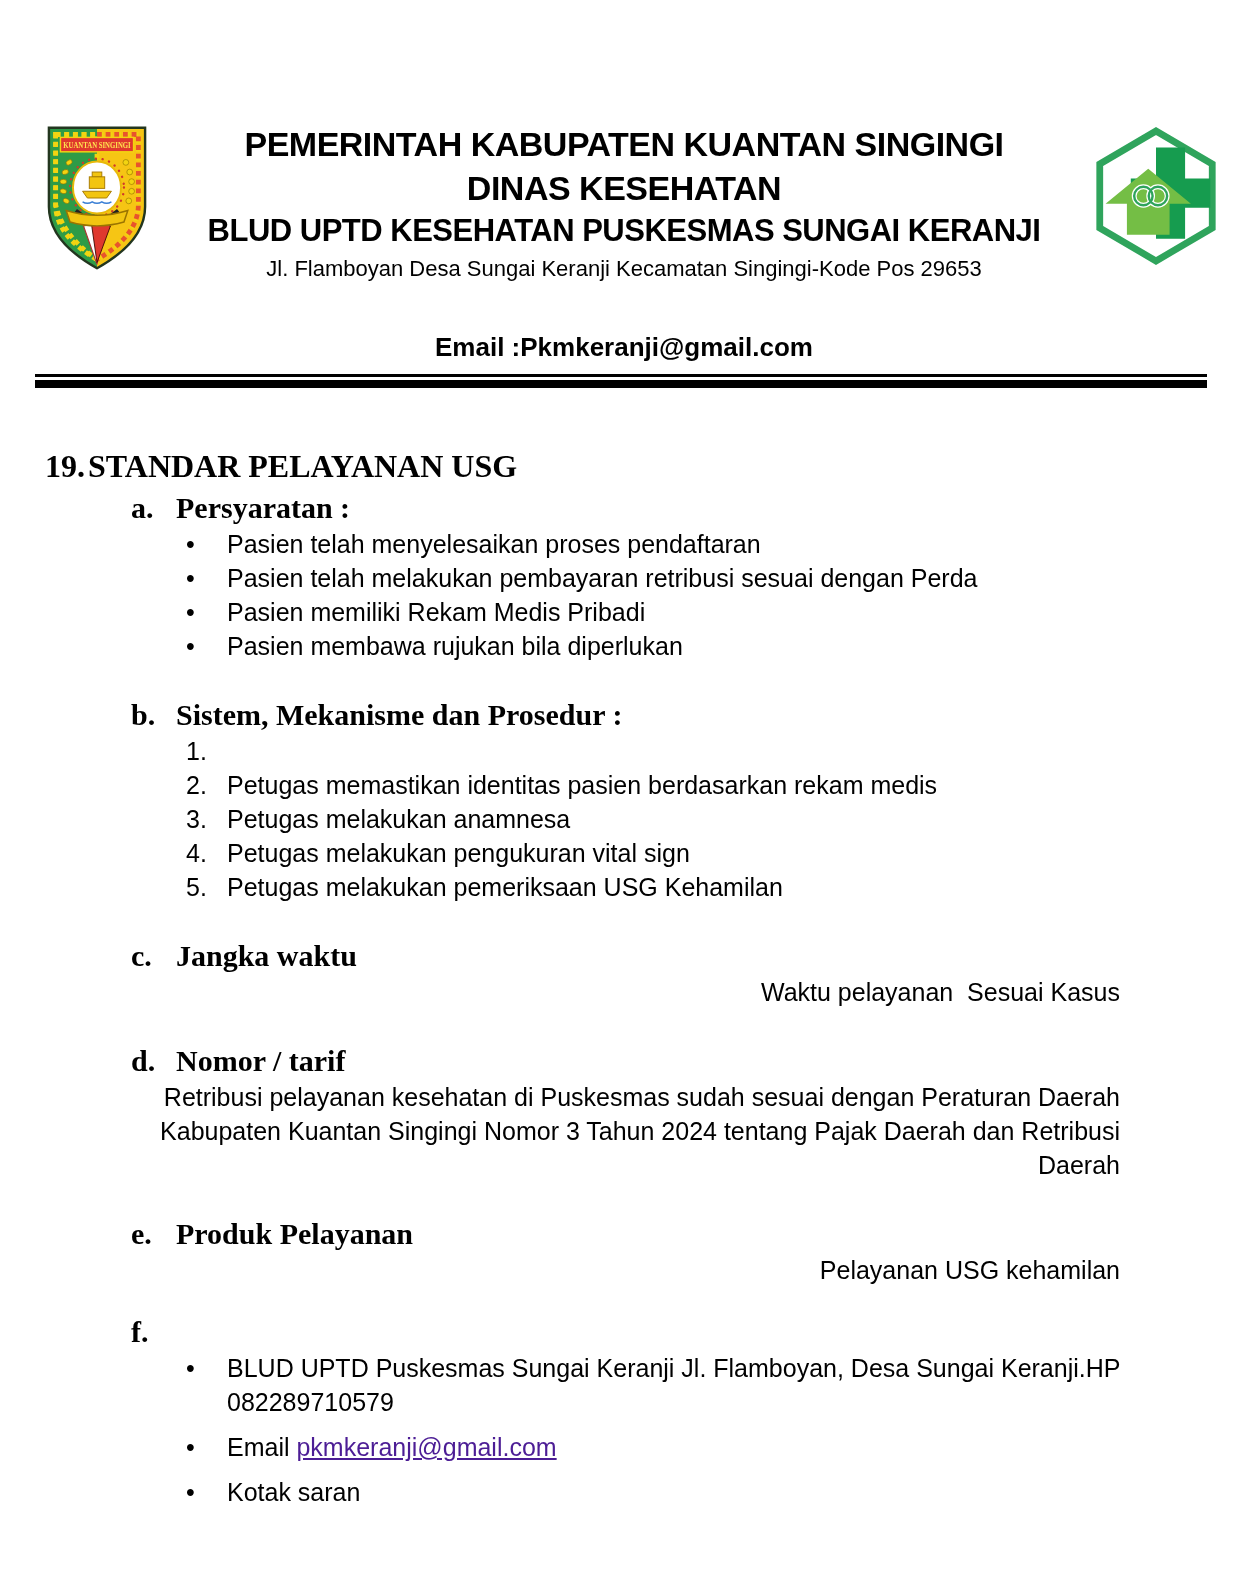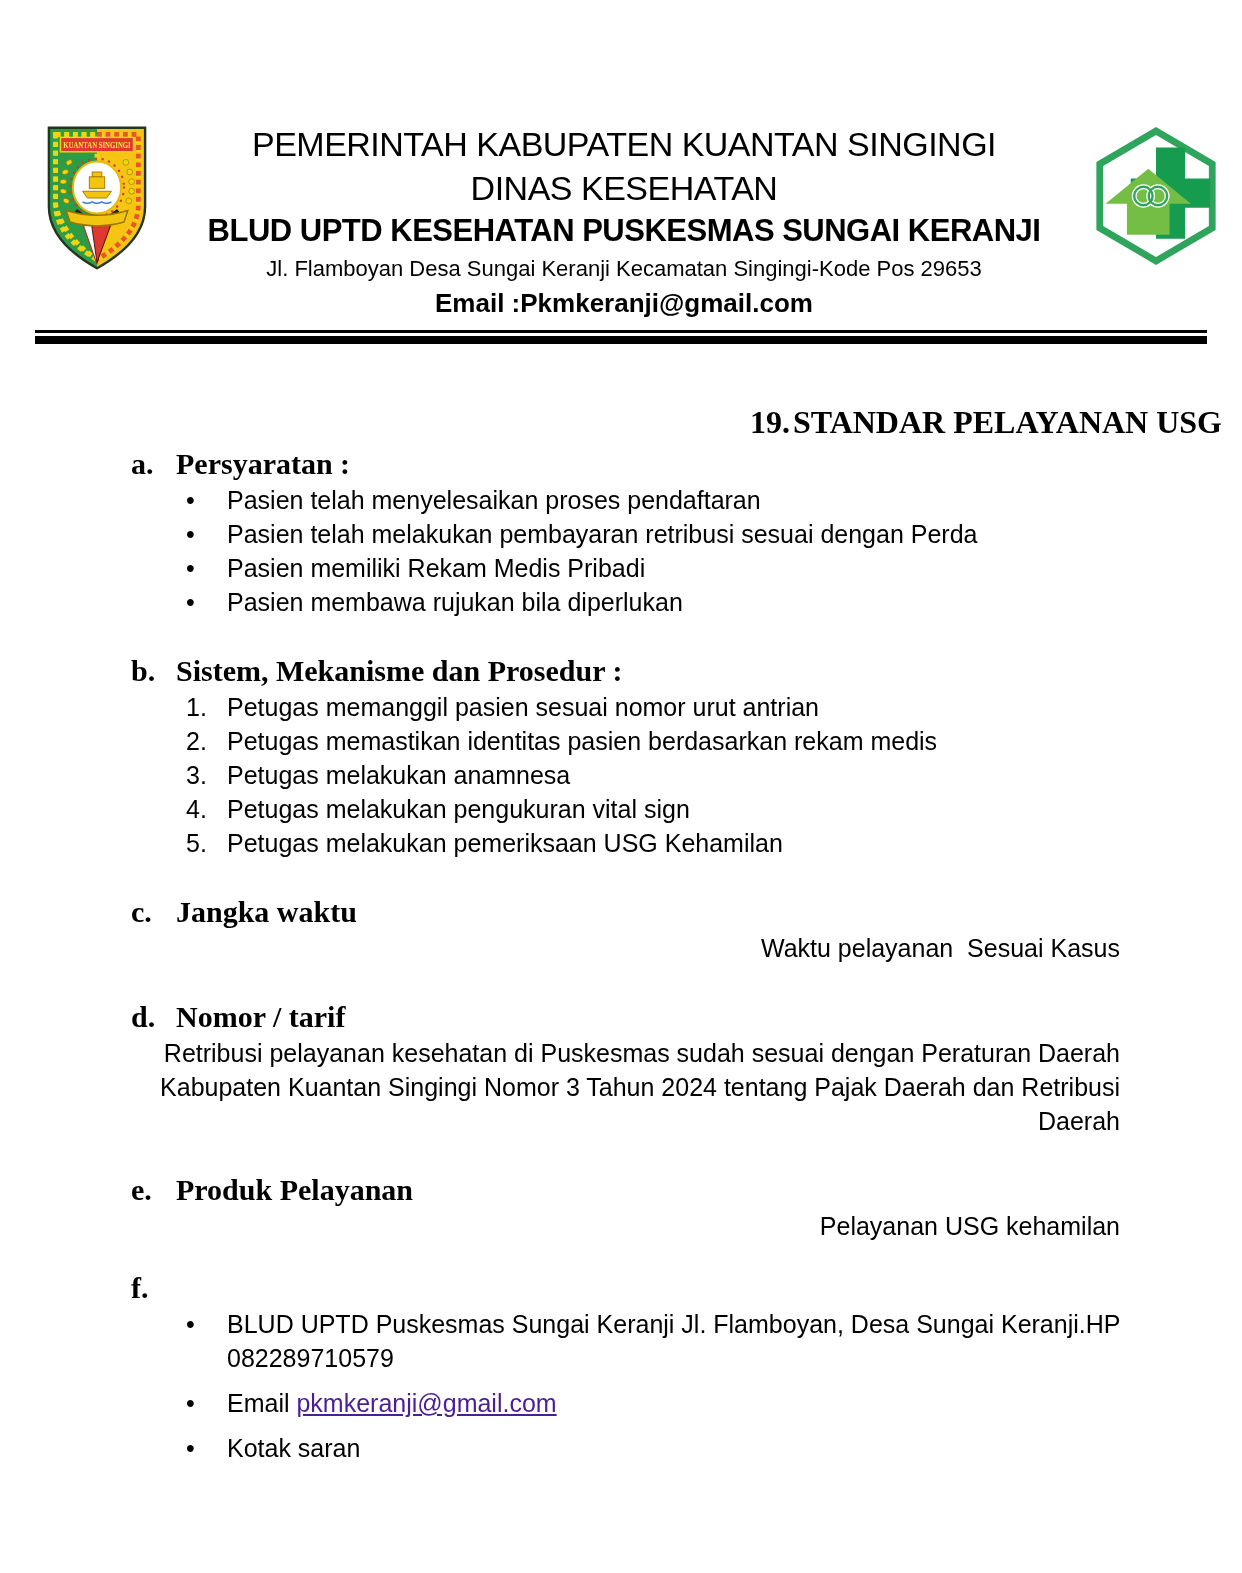--- a/index.html
+++ b/index.html
@@ -16,39 +16,38 @@
   .letterhead{
     display:flex;
     align-items:flex-start;
     padding:122px 22px 0 38px;
   }
   .logo-left{width:118px;height:152px;flex:none;}
   .logo-right{width:128px;height:144px;flex:none;margin-top:2px;}
   .head-center{flex:1;text-align:center;padding:0 6px;}
   .h-line1,.h-line2{
     font-family:"Liberation Sans","DejaVu Sans",sans-serif;
-    font-weight:400;font-size:34px;line-height:44px;letter-spacing:-0.5px;
+    font-weight:700;font-size:34px;line-height:44px;letter-spacing:-0.5px;
   }
   .h-line3{
     font-weight:700;font-size:31px;line-height:42px;letter-spacing:-0.5px;
   }
   .h-address{font-size:22px;line-height:34px;font-weight:400;}
-  .h-email{font-size:26px;line-height:34px;font-weight:700;}
+  .h-email{font-size:26px;line-height:34px;font-weight:700;margin-top:44px;}
   
   .rule{margin:10px 35px 0 35px;}
   .rule-thin{height:3px;background:#000;}
   .rule-thick{height:8px;background:#000;margin-top:3px;}
   
   main{padding:58px 20px 0 45px;}
   .doc-title{
     display:flex;
     font-family:"Liberation Serif","DejaVu Serif",serif;
     font-weight:700;font-size:32px;line-height:40px;
     margin:0;
-    justify-content:flex-end;
   }
   .doc-num{width:43px;flex:none;}
   .section{margin-top:33px;}
   .section.first{margin-top:3px;}
   .section.tight{margin-top:26px;}
   .sec-head{
     display:flex;
     font-family:"Liberation Serif","DejaVu Serif",serif;
     font-weight:700;font-size:30px;line-height:38px;
     margin-left:86px;
@@ -180,21 +179,20 @@
           </ul>
         </div>
         <div class="section">
           <div class="sec-head">
             <span class="sec-letter">b.</span>
             <span>Sistem, Mekanisme dan Prosedur :</span>
           </div>
           <div class="blist">
             <div class="brow">
               <span class="marker">1.</span>
-              <span class="b-text">Petugas memanggil pasien sesuai nomor urut antrian</span>
             </div>
             <div class="brow">
               <span class="marker">2.</span>
               <span class="b-text">Petugas memastikan identitas pasien berdasarkan rekam medis</span>
             </div>
             <div class="brow">
               <span class="marker">3.</span>
               <span class="b-text">Petugas melakukan anamnesa</span>
             </div>
             <div class="brow">

